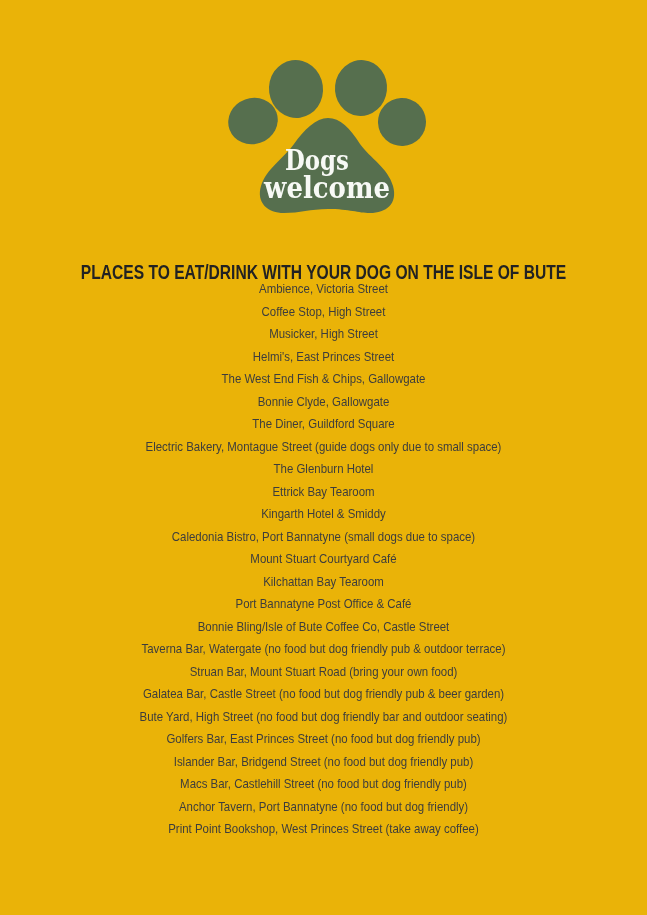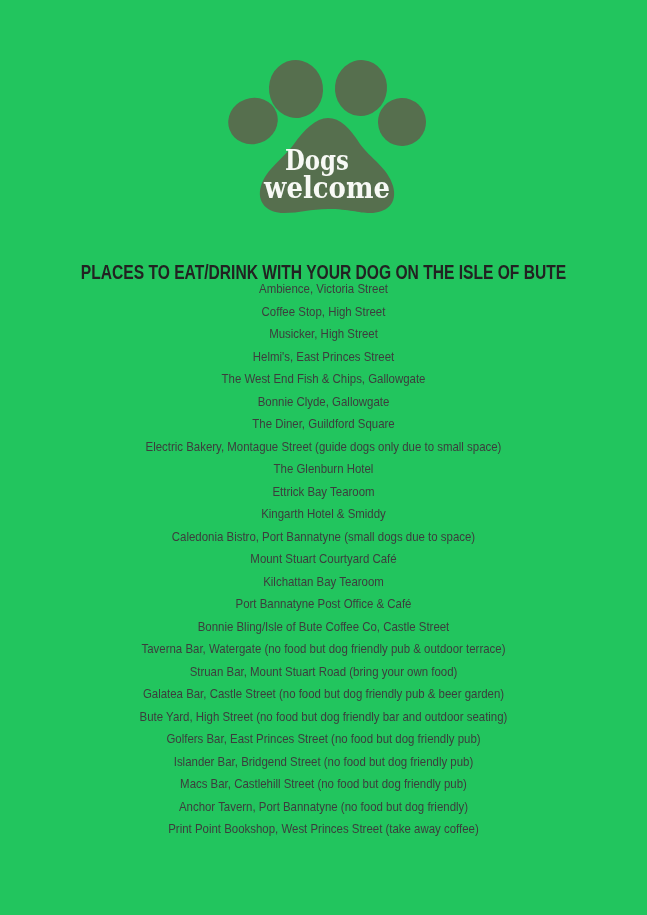--- a/index.html
+++ b/index.html
@@ -4,21 +4,21 @@
 <style>
   html, body {
     margin: 0;
     padding: 0;
     background: #ffffff;
   }
   .page {
     position: relative;
     width: 647px;
     height: 915px;
-    background: #22c55e;
+    background: #eab308;
     overflow: hidden;
     font-family: "Liberation Sans", sans-serif;
   }
   .logo {
     position: absolute;
     left: 222px;
     top: 52px;
     width: 210px;
     height: 165px;
   }

